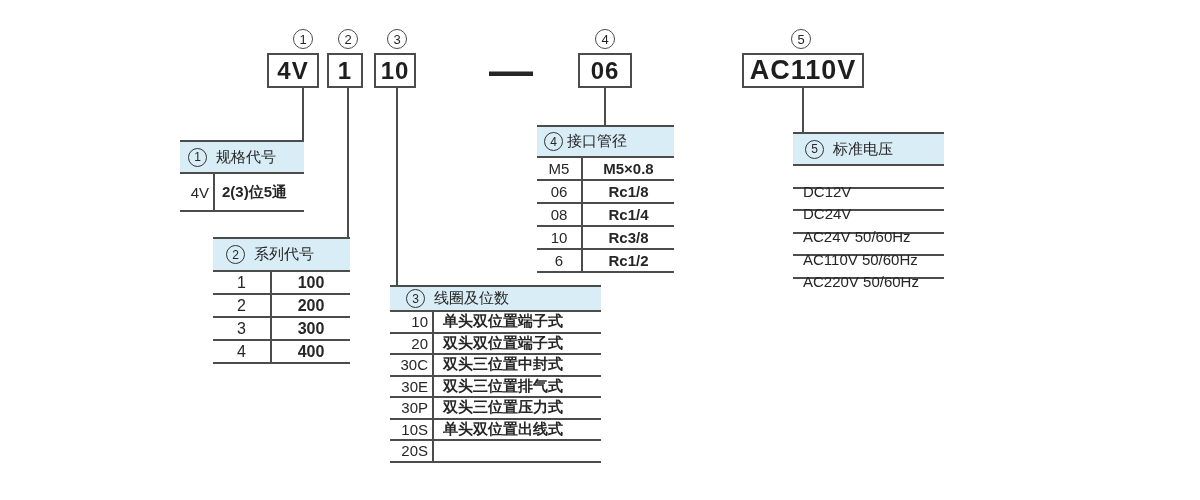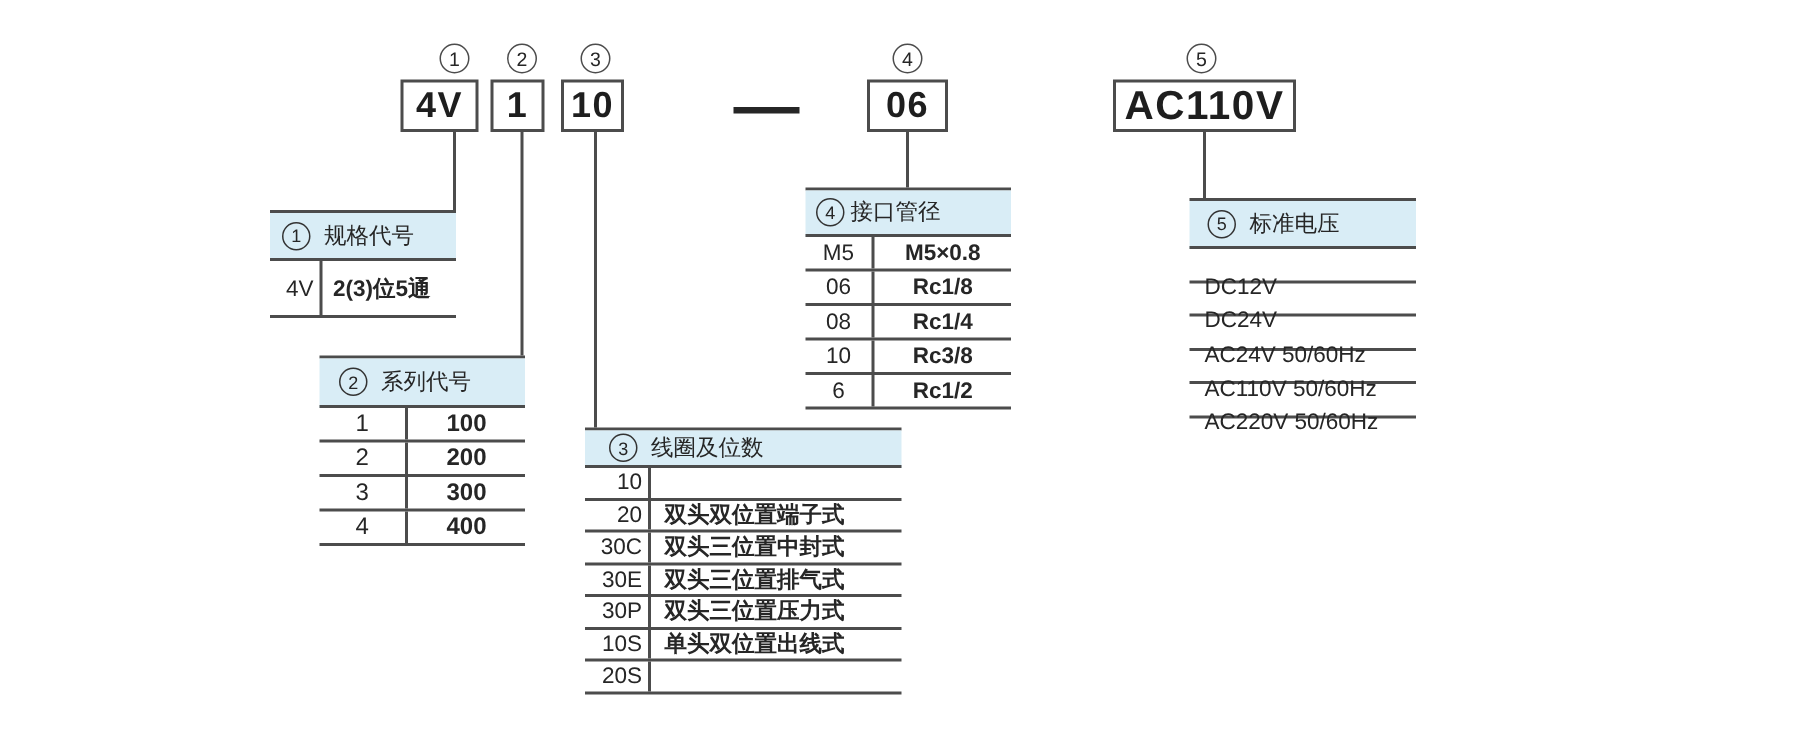--- a/index.html
+++ b/index.html
@@ -133,20 +133,21 @@
   </div>
 
   <div class="ltable" id="t3">
     <div class="hdr">
       <span class="circle">3</span>
       <span class="hlabel">线圈及位数</span>
     </div>
     <div>
         <div class="row">
           <div class="code">10</div>
+          <div class="desc">单头双位置端子式</div>
         </div>
         <div class="row">
           <div class="code">20</div>
           <div class="desc">双头双位置端子式</div>
         </div>
         <div class="row">
           <div class="code">30C</div>
           <div class="desc">双头三位置中封式</div>
         </div>
         <div class="row">

